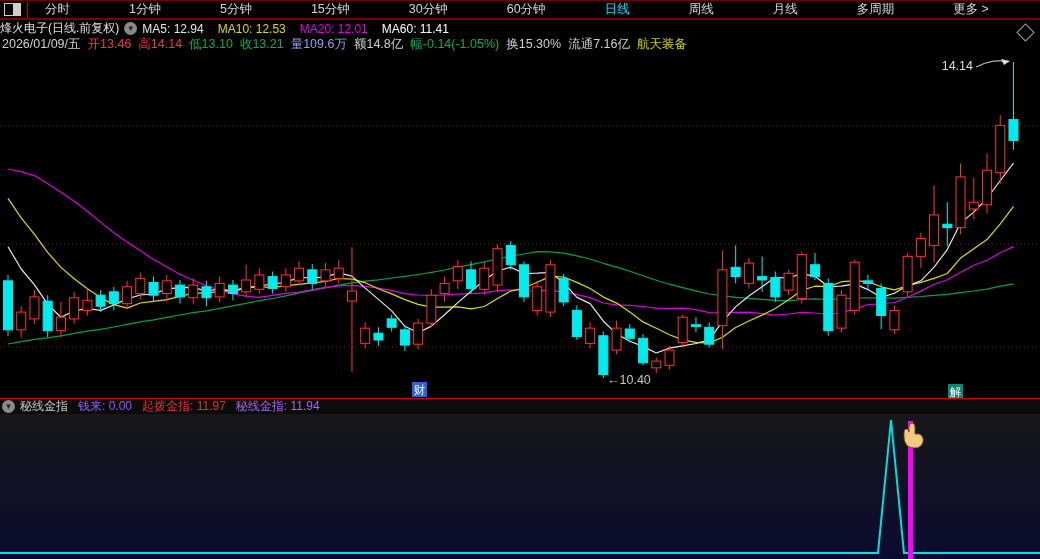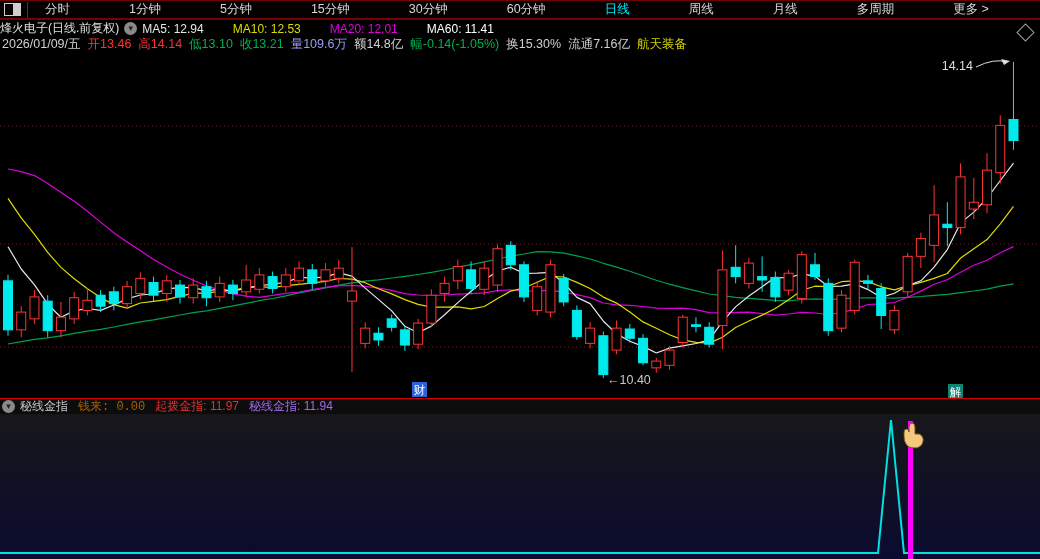--- a/index.html
+++ b/index.html
@@ -59,21 +59,21 @@
         <span class="tab">周线</span>
         <span class="tab">月线</span>
         <span class="tab">多周期</span>
         <span class="tab">更多 &gt;</span>
       </span>
   </div>
 
   <div id="info1">
     <span>烽火电子(日线.前复权)</span>
     <span class="chev-circle">▾</span>
-    <span id="malist" style="display:flex;gap:15px;">
+    <span id="malist" style="display:flex;">
         <span class="ma-item" style="color: rgb(230, 230, 230);">MA5: 12.94</span>
         <span class="ma-item" style="color: rgb(220, 220, 0);">MA10: 12.53</span>
         <span class="ma-item" style="color: rgb(224, 0, 224);">MA20: 12.01</span>
         <span class="ma-item" style="color: #ffffff;">MA60: 11.41</span>
       </span>
   </div>
 
   <div id="info2">
       <span class="f2" style="color: rgb(208, 208, 208);">2026/01/09/五</span>
       <span class="f2" style="color: rgb(255, 50, 50);">开13.46</span>
@@ -417,21 +417,21 @@
       <g>
         <rect x="948" y="330" width="15" height="15" fill="#0f8473"></rect>
         <text x="955.5" y="342" text-anchor="middle" fill="#ffffff" font-size="11.5">解</text>
       </g>
     </svg>
 
   <div id="indhead">
     <span class="chev-circle" style="margin-left:2px;">▾</span>
     <span style="color:#c8c8c8;margin-right:10px;font-family:Liberation Serif, serif;">秘线金指</span>
     <span id="indvals" style="display:flex;">
-        <span class="iv" style="color: #a16207; font-family: Liberation Mono, monospace;">钱来: 0.00</span>
+        <span class="iv" style="color: #8b5cf6;">钱来: 0.00</span>
         <span class="iv" style="color: rgb(224, 50, 50);">起拨金指: 11.97</span>
         <span class="iv" style="color: rgb(160, 106, 230);">秘线金指: 11.94</span>
       </span>
   </div>
 
   <svg id="indchart" width="1040" height="145" viewBox="0 0 1040 145">
       <polyline points="0,139 878,139 891,6 904,139 1040,139" fill="none" stroke="#00e0e0" stroke-width="2"></polyline>
       <rect x="908" y="7" width="5" height="138" fill="#ff00ff"></rect>
       <path d="M909 13 q0 -4 3 -4 q3 0 3 4 l0 7 q5 -1 7 2 q2 3 1 6 q-2 6 -8 6 q-7 0 -9 -4 q-2 -3 -2 -7 l0 -5 q0 -3 2.5 -3 q2.5 0 2.5 3 z" fill="#f4c87e" stroke="#6b4a12" stroke-width="0.9"></path>
     </svg>

